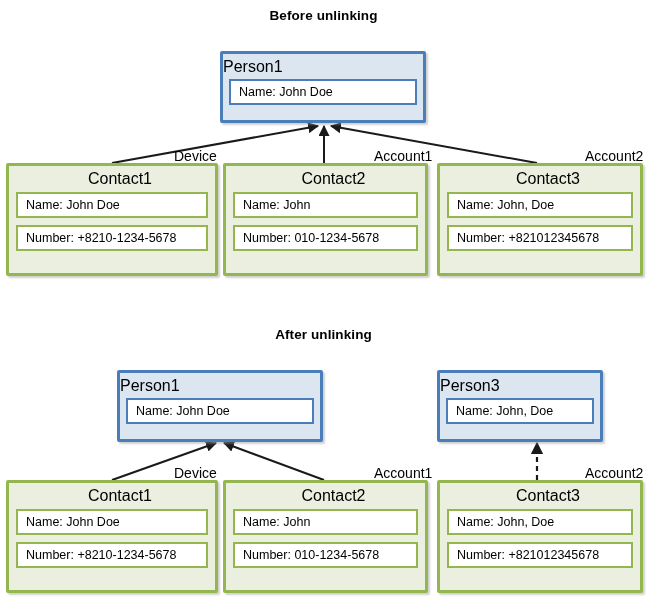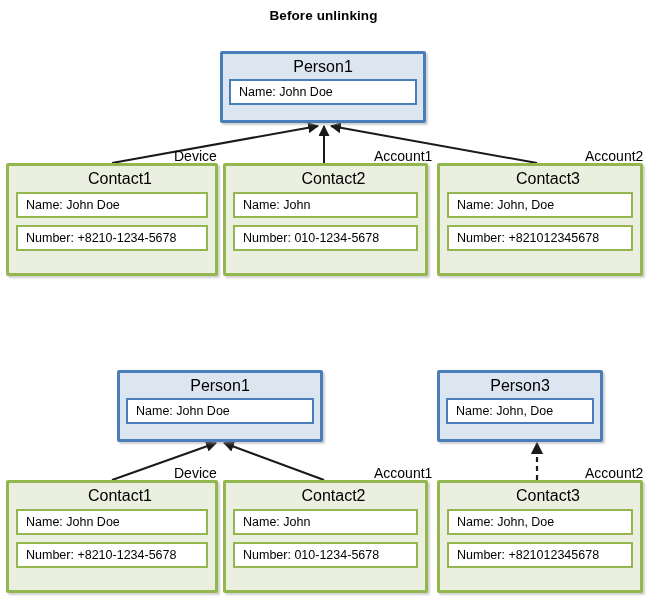--- a/index.html
+++ b/index.html
@@ -39,21 +39,20 @@
   
   .person-box {
     position: absolute;
     box-sizing: border-box;
     background: #dce6f1;
     border: 3px solid #4a7ebb;
     border-radius: 2px;
     box-shadow: 2px 2px 2px rgba(150,150,150,0.45);
   }
   .person-title {
-    text-align: center;
     font-size: 16px;
     color: #000000;
     padding: 4px 0 3px 0;
     line-height: 1.12;
     white-space: nowrap;
   }
   .person-field {
     box-sizing: border-box;
     background: #ffffff;
     border: 2px solid #4a7ebb;
@@ -145,20 +144,21 @@
     <div class="contact-field">Name:  John</div>
     <div class="contact-field">Number: 010-1234-5678</div>
   </div>
 
   <div class="contact-box" style="left:437px; top:163px; width:206px; height:113px;">
     <div class="contact-title">Contact3</div>
     <div class="contact-field">Name:  John, Doe</div>
     <div class="contact-field">Number:  +821012345678</div>
   </div>
 
+  <div class="section-title" style="left:0; top:327px; width:647px;">After unlinking</div>
 
   <div class="person-box" style="left:117px; top:370px; width:206px; height:72px;">
     <div class="person-title">Person1</div>
     <div class="person-field">Name:  John Doe</div>
   </div>
 
   <div class="person-box" style="left:437px; top:370px; width:166px; height:72px;">
     <div class="person-title">Person3</div>
     <div class="person-field">Name:  John, Doe</div>
   </div>

